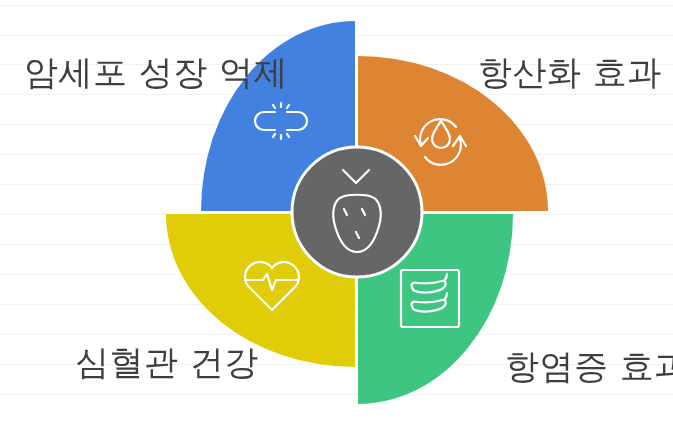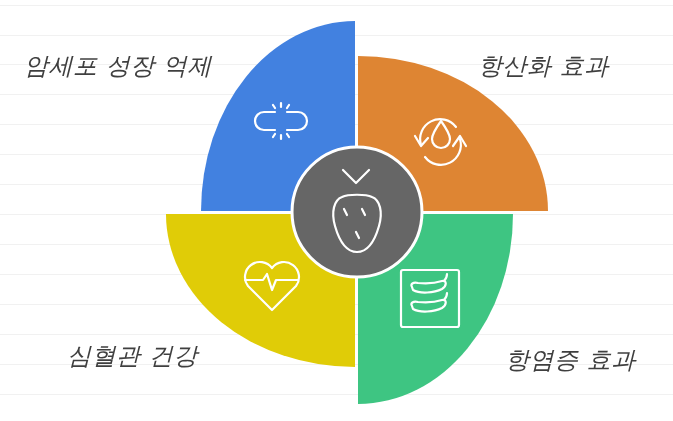--- a/index.html
+++ b/index.html
@@ -4,27 +4,26 @@
   <style>
     html, body { margin: 0; padding: 0; }
     body {
       width: 673px; height: 421px; overflow: hidden; background: #ffffff;
       position: relative; font-family: "DejaVu Sans", "Liberation Sans", sans-serif;
     }
     .gridlines { position: absolute; left: 0; top: 0; width: 673px; height: 421px; }
     .gridline { position: absolute; left: 0; width: 673px; height: 1px; background: #f1f1f1; }
     .diagram { position: absolute; left: 0; top: 0; }
     .label {
-      position: absolute; font-size: 24px; color: #3f3f3f; white-space: nowrap;
+      position: absolute; font-size: 34px; color: #3f3f3f; white-space: nowrap;
       letter-spacing: 0.5px;
-      font-style: italic;
     }
     .lbl-tl { left: 24px; top: 50px; }
     .lbl-tr { left: 478px; top: 50px; }
-    .lbl-bl { left: 67px; top: 340px; }
+    .lbl-bl { left: 75px; top: 340px; }
     .lbl-br { left: 505px; top: 344px; }
   </style>
 </head>
 <body>
 
 <div class="gridlines">
   <div class="gridline" style="top:5px"></div>
   <div class="gridline" style="top:35px"></div>
   <div class="gridline" style="top:64px"></div>
   <div class="gridline" style="top:94px"></div>

